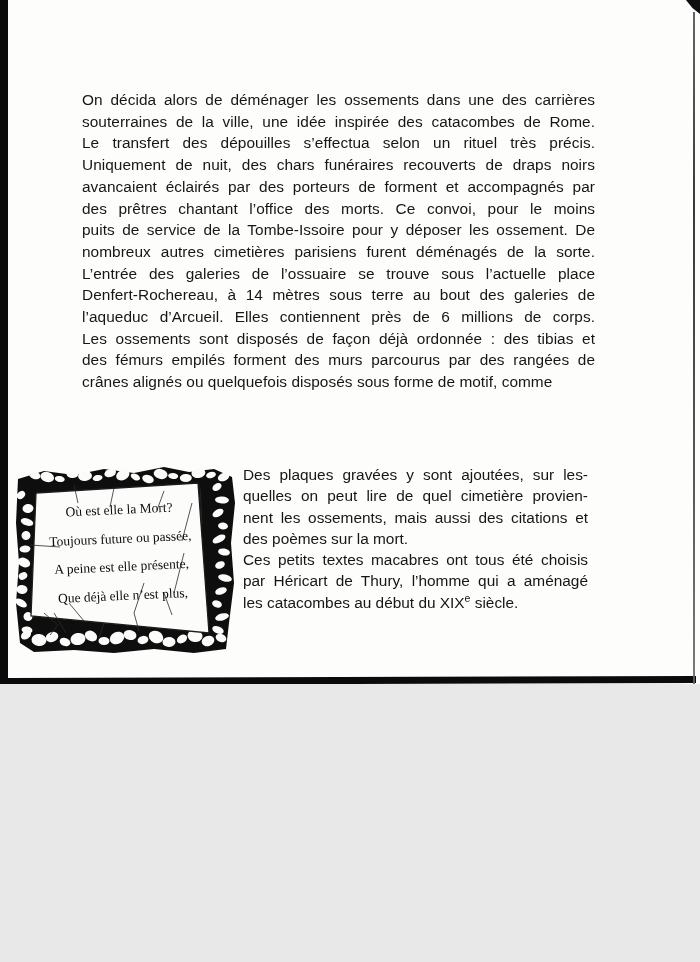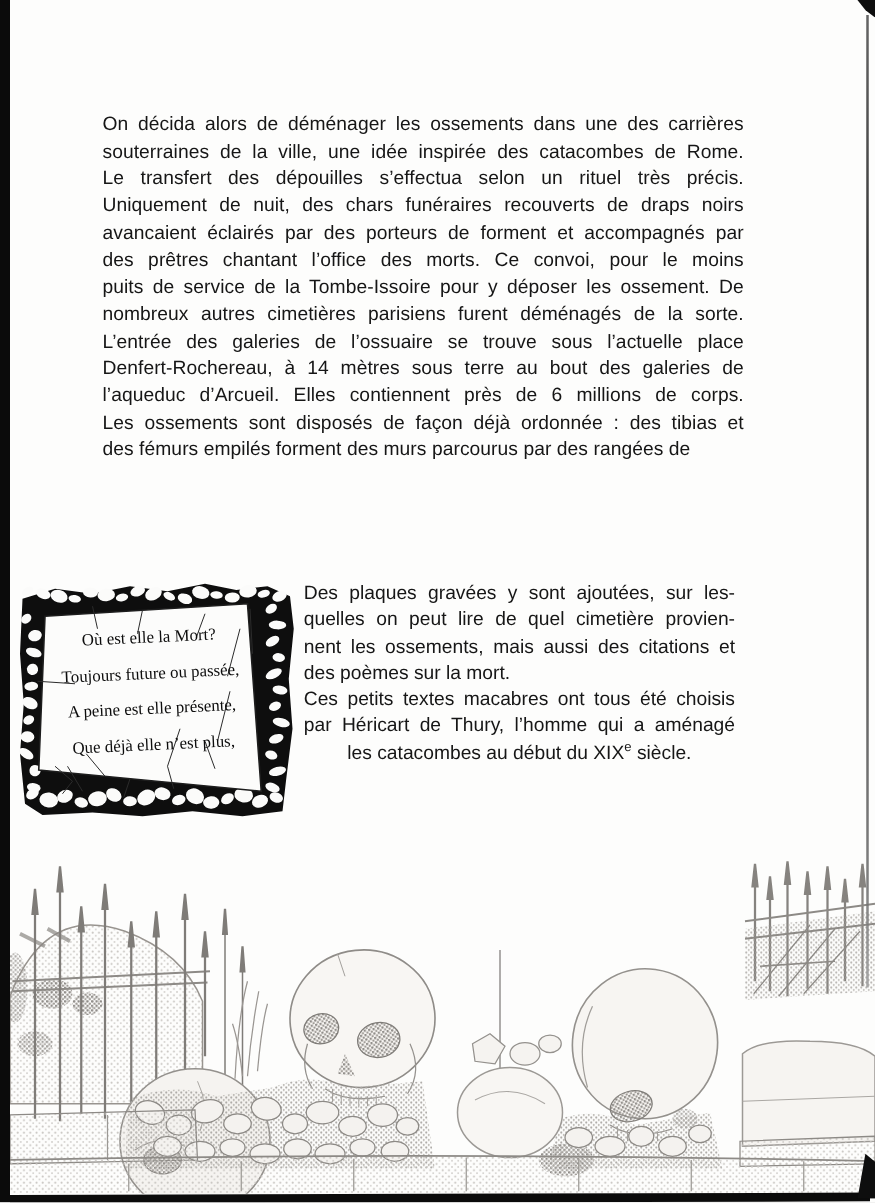--- a/index.html
+++ b/index.html
@@ -1,37 +1,37 @@
 <!DOCTYPE html>
 <html><head>
 <meta charset="utf-8">
 <style>
   html,body { margin:0; padding:0; background:#e8e8e8; }
   .page {
-    position:relative; width:700px; height:962px; margin:0 auto;
+    position:relative; width:700px; height:684px; margin:0 auto;
     background:#fdfdfc; overflow:hidden;
     font-family:"Liberation Sans", sans-serif; color:#161616;
   }
   
   .edge-left  { position:absolute; left:0; top:0; width:8px; height:962px; background:#0b0b0b; }
   .edge-bottom{ position:absolute; left:8px; right:4px; bottom:0; height:7px; background:#0b0b0b; transform:rotate(-0.15deg); }
   .edge-right { position:absolute; left:693px; top:12px; width:2px; height:778px;
                 background:linear-gradient(#4a4a4a, #161616 25%, #3a3a3a 60%, #6a6a6a 90%, #999); opacity:.85; }
   .corner-tr  { position:absolute; left:682px; top:0; width:18px; height:14px; background:#0e0e0e;
                 clip-path:polygon(22% 0, 100% 0, 100% 100%, 58% 58%); }
   .corner-br  { position:absolute; left:686px; top:923px; width:14px; height:36px; background:#0e0e0e;
                 clip-path:polygon(45% 0, 100% 18%, 100% 100%, 0 100%); }
   
   .main-text { position:absolute; left:82px; top:89px; width:513px;
                font-size:15.4px; line-height:21.7px; letter-spacing:0.05px; }
   .jline { text-align:justify; text-align-last:justify; }
   .endpara .jline:last-child { text-align-last:left; }
   .side-text { position:absolute; left:243px; top:464px; width:345px;
                font-size:15.4px; line-height:21.3px; }
-  .side-final { text-align:center; }
+  .side-final { text-align:left; }
   .side-text sup { font-size:10.5px; line-height:0; vertical-align:super; }
   
   .plaque-fig { position:absolute; left:14px; top:463px; width:222px; height:192px; }
   .plaque-fig svg { position:absolute; left:0; top:0; }
   .plaque-poem { position:absolute; left:18px; top:33px; width:178px;
                  transform:rotate(-2.6deg);
                  font-family:"Liberation Serif", serif; font-size:13.5px; line-height:28.6px;
                  color:#0d0d0d; }
   .centered .jline { text-align:center; text-align-last:center; white-space:nowrap; }
   
@@ -49,20 +49,21 @@
       <div class="jline">Uniquement de nuit, des chars funéraires recouverts de draps noirs</div>
       <div class="jline">avancaient éclairés par des porteurs de forment et accompagnés par</div>
       <div class="jline">des prêtres chantant l’office des morts. Ce convoi, pour le moins</div>
       <div class="jline">puits de service de la Tombe-Issoire pour y déposer les ossement. De</div>
       <div class="jline">nombreux autres cimetières parisiens furent déménagés de la sorte.</div>
       <div class="jline">L’entrée des galeries de l’ossuaire se trouve sous l’actuelle place</div>
       <div class="jline">Denfert-Rochereau, à 14 mètres sous terre au bout des galeries de</div>
       <div class="jline">l’aqueduc d’Arcueil. Elles contiennent près de 6 millions de corps.</div>
       <div class="jline">Les ossements sont disposés de façon déjà ordonnée : des tibias et</div>
       <div class="jline">des fémurs empilés forment des murs parcourus par des rangées de</div>
+      <div class="jline">crânes alignés ou quelquefois disposés sous forme de motif, comme</div>
     </div>
 
   <div class="plaque-fig">
     <svg width="222" height="192" viewBox="0 0 222 192">
 
       <polygon points="4,16 30,8 60,12 90,6 120,10 150,4 175,9 200,6 218,14 221,40 217,80 220,120 215,160 212,186 180,190 140,186 100,190 60,187 20,189 6,180 2,140 5,100 2,60" fill="#0e0e0e"></polygon>
       <g id="pebbles" fill="#fbfbfa">
           <ellipse cx="8" cy="10" rx="5" ry="3" transform="rotate(-30 8 10)"></ellipse>
           <ellipse cx="20.6" cy="12" rx="6" ry="4" transform="rotate(23 20.6 12)"></ellipse>
           <ellipse cx="33.2" cy="14" rx="7" ry="5" transform="rotate(16 33.2 14)"></ellipse>

